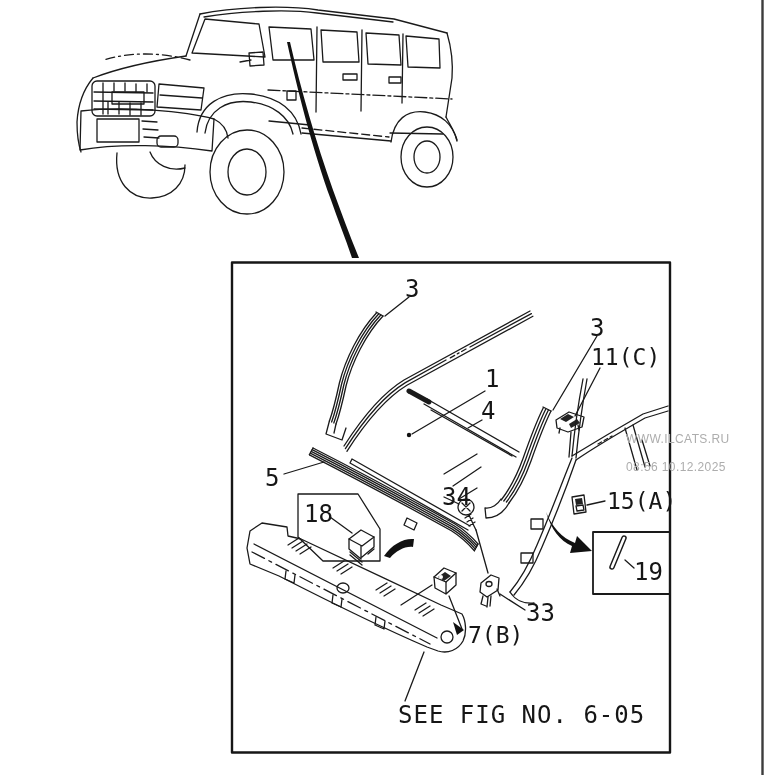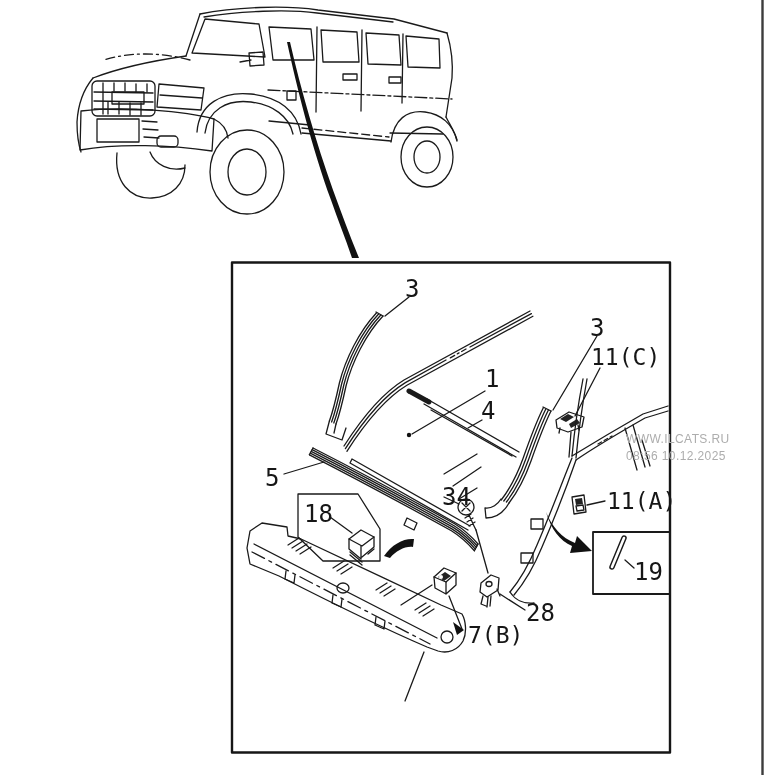--- a/index.html
+++ b/index.html
@@ -217,22 +217,23 @@
 </svg>
 
 <span class="lbl num" style="left:405px;top:277px">3</span>
 <span class="lbl num" style="left:590px;top:316px">3</span>
 <span class="lbl numsm" style="left:591px;top:346px">11(C)</span>
 <span class="lbl num" style="left:485px;top:367px">1</span>
 <span class="lbl num" style="left:481px;top:399px">4</span>
 <span class="lbl num" style="left:265px;top:466px">5</span>
 <span class="lbl num" style="left:442px;top:485px">34</span>
 <span class="lbl num" style="left:304px;top:502px">18</span>
-<span class="lbl numsm" style="left:607px;top:490px">11(A)</span>
+<span class="lbl numsm" style="left:607px;top:490px">15(A)</span>
 <span class="lbl num" style="left:634px;top:560px">19</span>
-<span class="lbl num" style="left:526px;top:601px">28</span>
+<span class="lbl num" style="left:526px;top:601px">33</span>
 <span class="lbl numsm" style="left:468px;top:624px">7(B)</span>
 
+<span class="lbl seefig" style="left:398px;top:703px">SEE FIG NO. 6-05</span>
 
 <span class="wm" style="left:626px;top:432px">WWW.ILCATS.RU</span>
-<span class="wm" style="left:626px;top:449px">08:56 10.12.2025</span>
+<span class="wm" style="left:626px;top:460px">08:56 10.12.2025</span>
 
 </div>
 
 </body></html>

